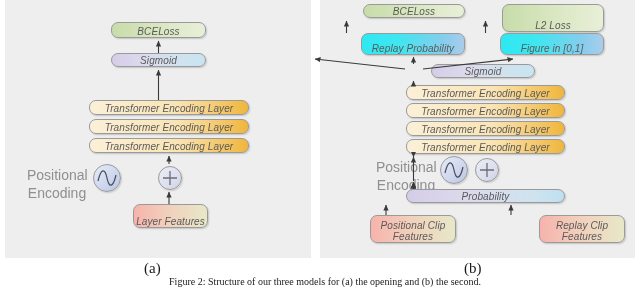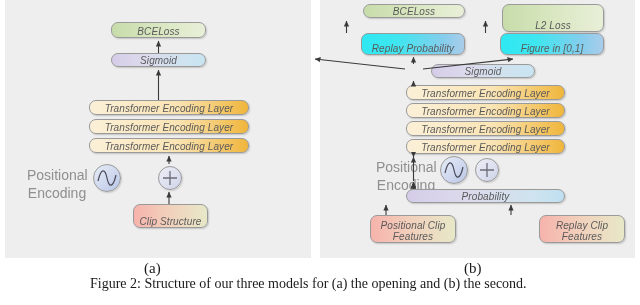--- a/index.html
+++ b/index.html
@@ -50,21 +50,21 @@
     background:linear-gradient(135deg,#eceef5 0%,#dcdfee 60%,#ccd2e6 100%);
     box-shadow:1px 1px 1.5px rgba(0,0,0,.15);
   }
   .sub-caption{
     position:absolute;color:#1a1a1a;
     font-family:"Liberation Serif", serif;font-size:15px;
   }
   .fig-caption{
     position:absolute;left:90px;top:276px;width:470px;
     color:#1a1a1a;font-family:"Liberation Serif", serif;
-    font-size:14px;text-align:left;white-space:nowrap;overflow:hidden;
+    font-size:10px;text-align:center;white-space:nowrap;overflow:hidden;
   }
   svg.wires{position:absolute;left:0;top:0;width:640px;height:305px;pointer-events:none;}
 </style>
 </head>
 <body>
 
 <div class="figure">
 
   <div class="panel" id="panel-a">
     <div class="node n-loss" style="left:106px;top:22px;width:95px;height:16px;">
@@ -76,21 +76,21 @@
     <div class="node n-transformer" style="left:84px;top:100px;width:160px;height:15px;">
       <span>Transformer Encoding Layer</span>
     </div>
     <div class="node n-transformer" style="left:84px;top:119px;width:160px;height:15px;">
       <span>Transformer Encoding Layer</span>
     </div>
     <div class="node n-transformer" style="left:84px;top:138px;width:160px;height:15px;">
       <span>Transformer Encoding Layer</span>
     </div>
     <div class="node n-clip" style="left:128px;top:204px;width:75px;height:24px;">
-      <span>Clip Structure</span>
+      <span>Layer Features</span>
     </div>
 
     <div class="pe-label" style="left:22px;top:167px;width:60px;">
       <span style="display: block;">Positional</span>
       <span style="display: block;">Encoding</span>
     </div>
 
     <div class="pe-circle" style="left:88px;top:164px;width:26px;height:26px;">
       <svg width="26" height="26" viewBox="0 0 26 26">
         <path d="M4,16 C7,3 11,3 13,13 C15,23 19,23 22,10" fill="none" stroke="#4a4a5a" stroke-width="1.2"></path>

